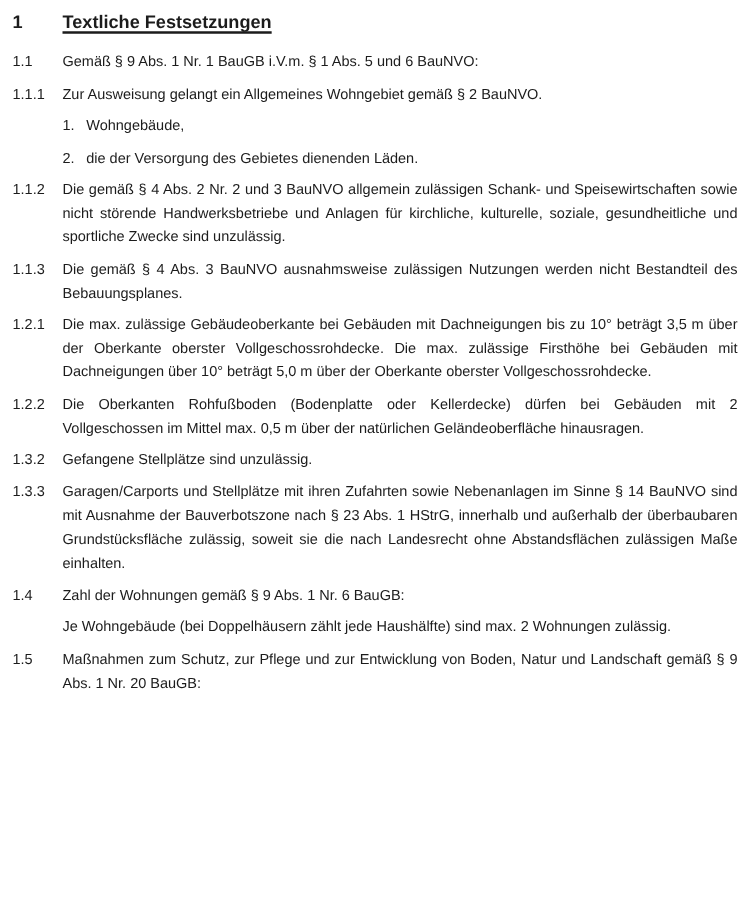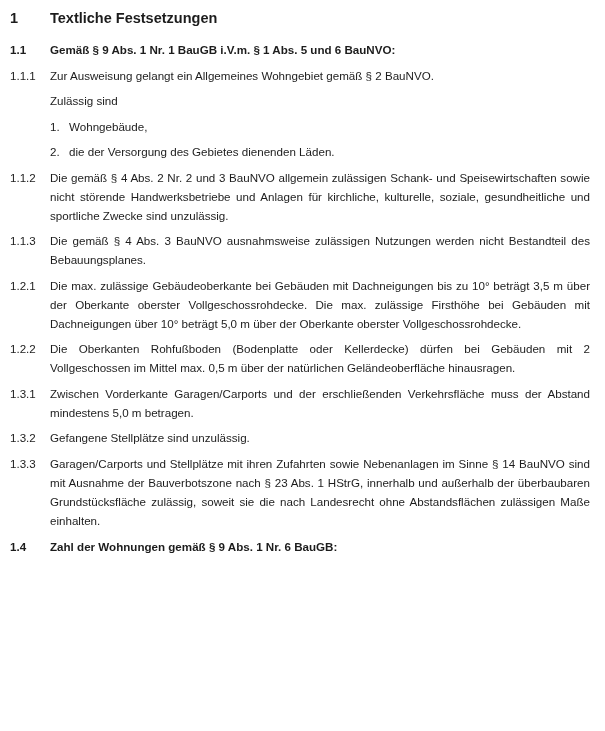--- a/index.html
+++ b/index.html
@@ -23,24 +23,25 @@
   }
   .row .num { font-variant-numeric: tabular-nums; }
   .row .txt { text-align: justify; }
   .title-row {
     font-size: 14.5px;
     line-height: 20px;
     font-weight: bold;
   }
   .title-row .txt { text-align: left; }
   .title-row .txt span {
+    text-decoration: underline;
     text-decoration-thickness: 1.5px;
     text-underline-offset: 3px;
   }
-  .h { font-weight: bold; margin-top: 7px; }
+  .h { font-weight: normal; margin-top: 7px; }
   .h.first { margin-top: 12px; }
   .p { margin-top: 6.5px; }
   .li { margin-top: 6.5px; }
   .li .txt {
     display: grid;
     grid-template-columns: 19px 1fr;
     text-align: left;
   }
 </style>
 </head>
@@ -56,24 +57,20 @@
   <div class="row h first">
     <span class="num">1.1</span>
     <div class="txt">Gemäß § 9 Abs. 1 Nr. 1 BauGB i.V.m. § 1 Abs. 5 und 6 BauNVO:</div>
   </div>
 
   <div class="row p">
     <span class="num">1.1.1</span>
     <div class="txt">Zur Ausweisung gelangt ein Allgemeines Wohngebiet gemäß § 2 BauNVO.</div>
   </div>
 
-  <div class="row p">
-    <span class="num"></span>
-    <div class="txt">Zulässig sind</div>
-  </div>
 
   <div class="row li">
     <span class="num"></span>
     <div class="txt">
       <span>1.</span>
       <span>Wohngebäude,</span>
     </div>
   </div>
 
   <div class="row li">
@@ -99,36 +96,40 @@
     <span class="num">1.2.1</span>
     <div class="txt">Die max. zulässige Gebäudeoberkante bei Gebäuden mit Dachneigungen bis zu 10° beträgt 3,5 m über der Oberkante oberster Vollgeschossrohdecke. Die max. zulässige Firsthöhe bei Gebäuden mit Dachneigungen über 10° beträgt 5,0 m über der Oberkante oberster Vollgeschossrohdecke.</div>
   </div>
 
   <div class="row p">
     <span class="num">1.2.2</span>
     <div class="txt">Die Oberkanten Rohfußboden (Bodenplatte oder Kellerdecke) dürfen bei Gebäuden mit 2 Vollgeschossen im Mittel max. 0,5 m über der natürlichen Geländeoberfläche hinausragen.</div>
   </div>
 
 
-  <div class="row p">
-    <span class="num">1.3.1</span>
-    <div class="txt">Zwischen Vorderkante Garagen/Carports und der erschließenden Verkehrsfläche muss der Abstand mindestens 5,0 m betragen.</div>
-  </div>
 
   <div class="row p">
     <span class="num">1.3.2</span>
     <div class="txt">Gefangene Stellplätze sind unzulässig.</div>
   </div>
 
   <div class="row p">
     <span class="num">1.3.3</span>
     <div class="txt">Garagen/Carports und Stellplätze mit ihren Zufahrten sowie Nebenanlagen im Sinne § 14 BauNVO sind mit Ausnahme der Bauverbotszone nach § 23 Abs. 1 HStrG, innerhalb und außerhalb der überbaubaren Grundstücksfläche zulässig, soweit sie die nach Landesrecht ohne Abstandsflächen zulässigen Maße einhalten.</div>
   </div>
 
   <div class="row h">
     <span class="num">1.4</span>
     <div class="txt">Zahl der Wohnungen gemäß § 9 Abs. 1 Nr. 6 BauGB:</div>
   </div>
 
+  <div class="row p">
+    <span class="num"></span>
+    <div class="txt">Je Wohngebäude (bei Doppelhäusern zählt jede Haushälfte) sind max. 2 Wohnungen zulässig.</div>
+  </div>
 
+  <div class="row h">
+    <span class="num">1.5</span>
+    <div class="txt">Maßnahmen zum Schutz, zur Pflege und zur Entwicklung von Boden, Natur und Landschaft gemäß § 9 Abs. 1 Nr. 20 BauGB:</div>
+  </div>
 
 
 </div>
 
 </body></html>

